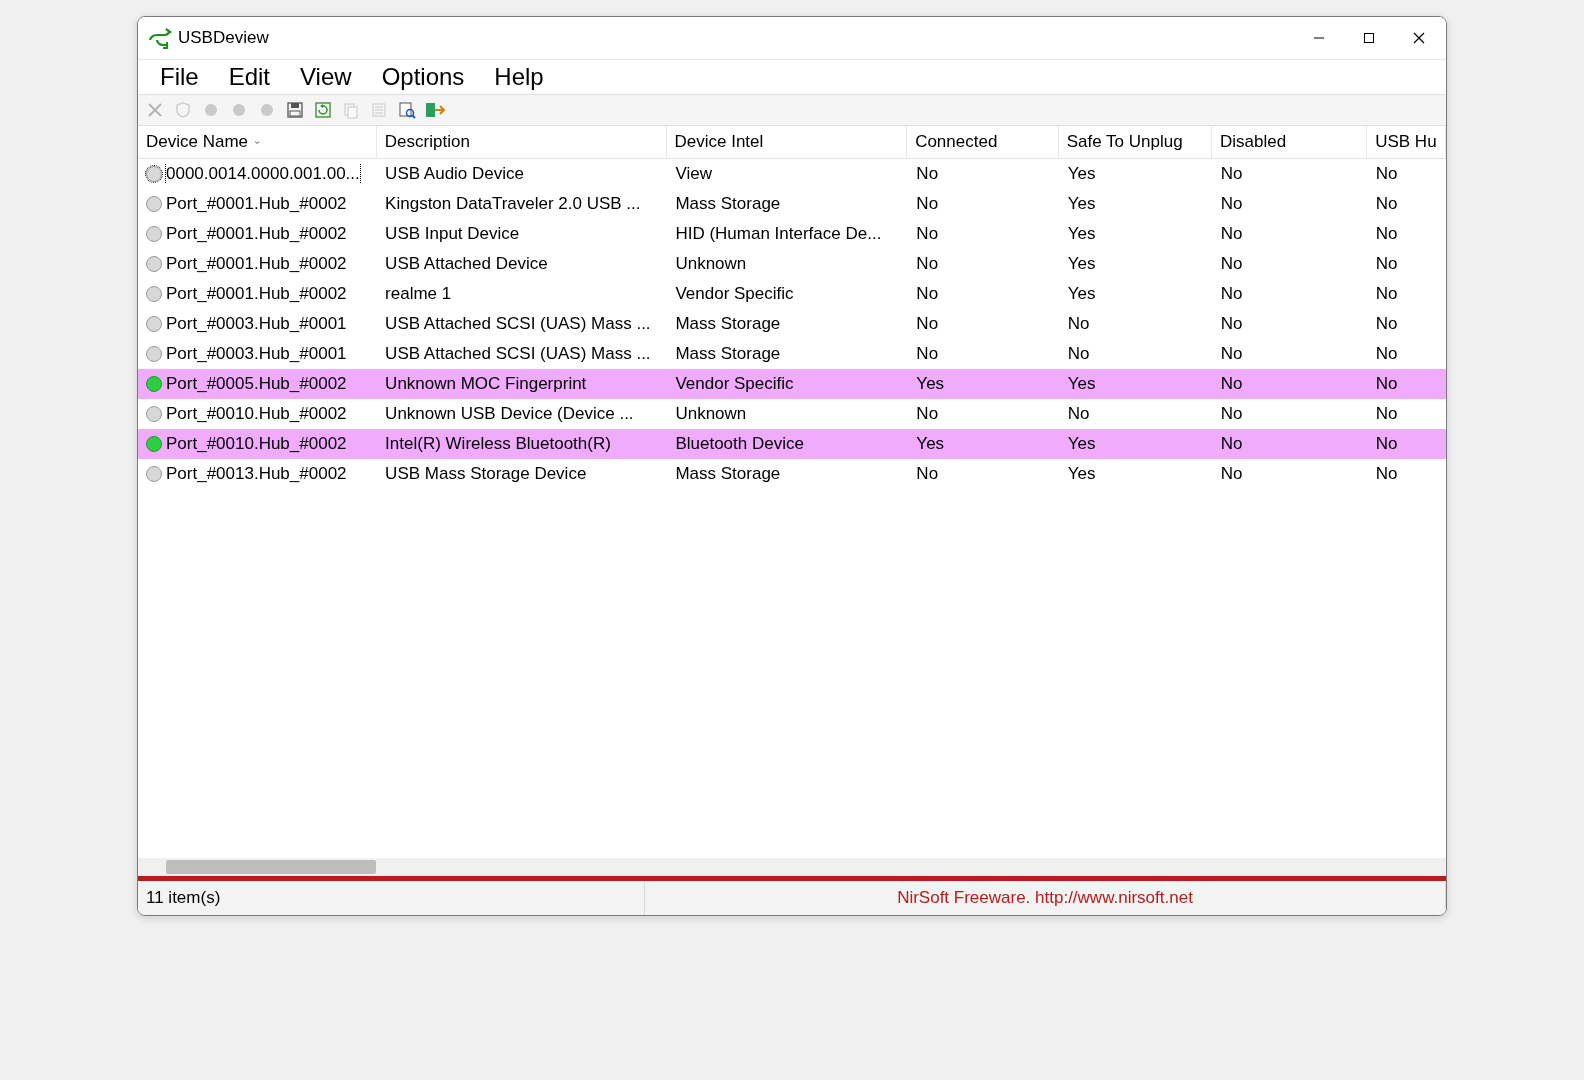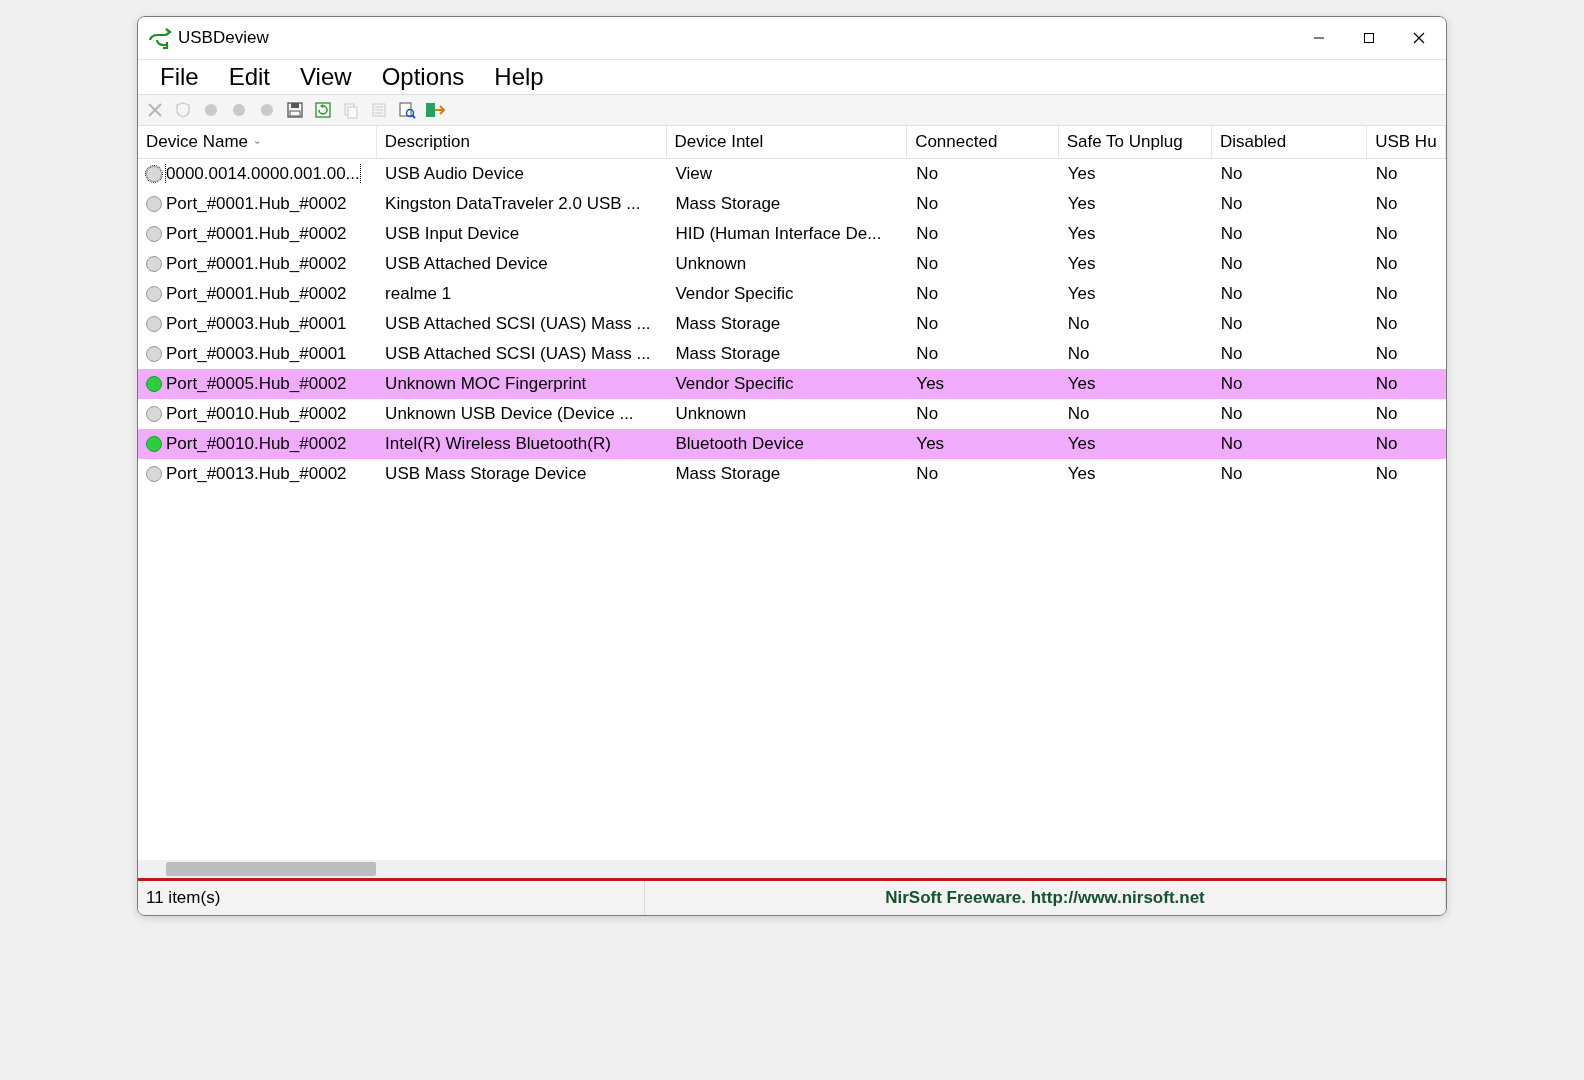--- a/index.html
+++ b/index.html
@@ -22,25 +22,25 @@
 .lv-body{flex:1;overflow:auto;position:relative}
 .lv-rows{min-width:100%}
 .row{display:flex;height:30px;align-items:center}
 .row.connected{background:#f0abfc}
 .row .cell{padding:0 8px;font-size:17px;color:#000;white-space:nowrap;overflow:hidden;text-overflow:ellipsis;display:flex;align-items:center}
 .row .status-dot{width:14px;height:14px;border-radius:50%;background:#d8d8d8;border:1px solid #9a9a9a;margin-right:4px;flex-shrink:0}
 .row.connected .status-dot{background:#2ecc40;border-color:#16a02a}
 .row.selected .cell.name span{outline:1px dotted #000}
 .hscroll{height:18px;background:#f0f0f0;position:relative}
 .hscroll .thumb{position:absolute;left:28px;top:2px;width:210px;height:14px;background:#bdbdbd;border-radius:2px}
-.statusbar{height:34px;background:#f3f3f3;border-top:3px solid #b91c1c;display:flex;align-items:stretch}
+.statusbar{height:34px;background:#f3f3f3;border-top:5px solid #b91c1c;display:flex;align-items:stretch}
 .status-pane{border-right:1px solid #d9d9d9;display:flex;align-items:center;padding:0 8px;font-size:17px;color:#000}
 .status-pane.left{width:490px}
 .status-pane.center{flex:1;justify-content:center}
-.status-pane.center a{color:#14532d;font-weight:700;text-decoration:none}
+.status-pane.center a{color:#b91c1c;font-weight:400;text-decoration:none}
 .status-pane.right{width:394px;border-right:none}
 .c0{width:244px}.c1{width:300px}.c2{width:246px}.c3{width:148px}.c4{width:150px}.c5{width:152px}.c6{width:68px}
 </style>
 </head>
 <body>
 
 <div class="window">
 
   <div class="titlebar">
     <span class="app-icon">

